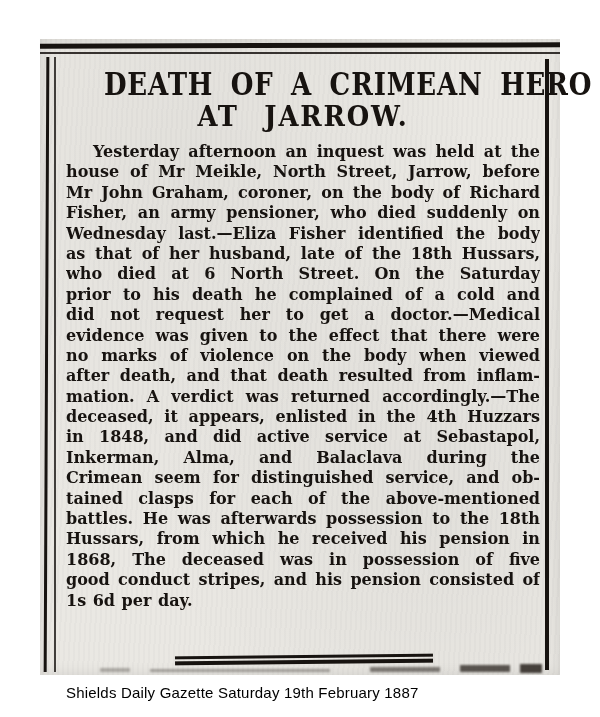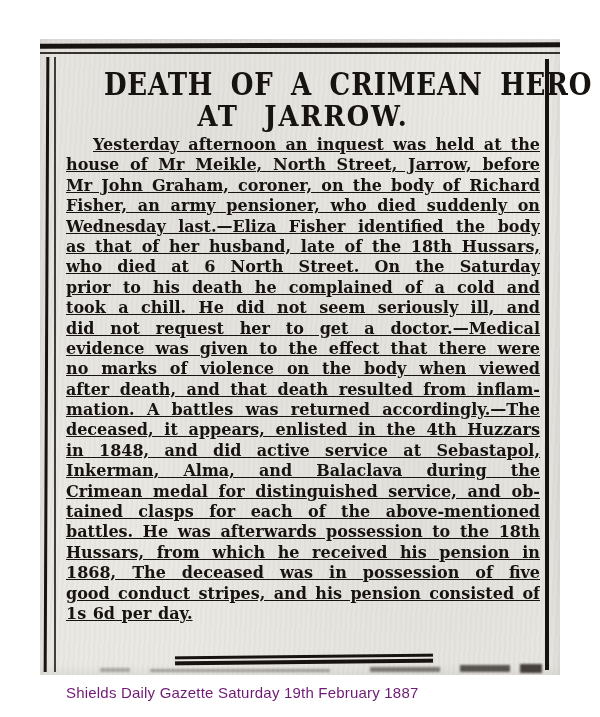--- a/index.html
+++ b/index.html
@@ -34,21 +34,21 @@
     transform:scaleX(0.84);transform-origin:50% 50%;
     filter:blur(.25px);
   }
   .headline2{
     margin:0;text-align:center;white-space:nowrap;
     font-weight:bold;font-size:28px;line-height:32px;
     letter-spacing:2px;word-spacing:16px;
     transform:scaleX(0.92);transform-origin:50% 50%;
     filter:blur(.25px);
   }
-  .body{margin-top:2px;filter:blur(.2px);text-decoration:underline;}
+  .body{margin-top:9px;filter:blur(.2px);}
   .bline{
     margin:0;height:20.4px;overflow:hidden;
     font-weight:bold;font-size:16px;line-height:20.4px;
     text-align:justify;text-align-last:justify;text-justify:inter-word;
     word-spacing:1px;
   }
   .bline:first-child{text-indent:27px;}
   .bline:last-child{text-align-last:left;}
   .end-rule{position:absolute;left:135px;top:616px;width:258px;transform:rotate(-0.6deg);}
   .end-rule .er1{height:3px;background:var(--ink,#171310);margin-bottom:2px;filter:blur(.3px);}
@@ -57,21 +57,21 @@
   .artifact{position:absolute;background:#2a241f;filter:blur(1px);}
   .art1{left:110px;top:630px;width:180px;height:3px;opacity:.35;}
   .art2{left:330px;top:628px;width:70px;height:5px;opacity:.55;}
   .art3{left:420px;top:626px;width:50px;height:7px;opacity:.75;}
   .art4{left:480px;top:625px;width:22px;height:9px;opacity:.85;}
   .art5{left:60px;top:629px;width:30px;height:4px;opacity:.3;}
   
   .caption{
     position:absolute;left:66px;top:684px;
     font-family:"Liberation Sans", sans-serif;
-    font-size:15px;color:#701a75;letter-spacing:.2px;
+    font-size:15px;color:#000000;letter-spacing:.2px;
   }
 </style>
 </head>
 <body>
 
 <div class="page">
 
   <div class="scan">
     <div class="rule-top-thick"></div>
     <div class="rule-top-thin"></div>
@@ -85,30 +85,29 @@
       <div class="body">
 
       <p class="bline">Yesterday afternoon an inquest was held at the</p>
           <p class="bline">house of Mr Meikle, North Street, Jarrow, before</p>
           <p class="bline">Mr John Graham, coroner, on the body of Richard</p>
           <p class="bline">Fisher, an army pensioner, who died suddenly on</p>
           <p class="bline">Wednesday last.—Eliza Fisher identified the body</p>
           <p class="bline">as that of her husband, late of the 18th Hussars,</p>
           <p class="bline">who died at 6 North Street. On the Saturday</p>
           <p class="bline">prior to his death he complained of a cold and</p>
-          <p class="bline">took a chill. He did not seem seriously ill, and</p>
           <p class="bline">did not request her to get a doctor.—Medical</p>
           <p class="bline">evidence was given to the effect that there were</p>
           <p class="bline">no marks of violence on the body when viewed</p>
           <p class="bline">after death, and that death resulted from inflam-</p>
-          <p class="bline">mation. A battles was returned accordingly.—The</p>
+          <p class="bline">mation. A verdict was returned accordingly.—The</p>
           <p class="bline">deceased, it appears, enlisted in the 4th Huzzars</p>
           <p class="bline">in 1848, and did active service at Sebastapol,</p>
           <p class="bline">Inkerman, Alma, and Balaclava during the</p>
-          <p class="bline">Crimean medal for distinguished service, and ob-</p>
+          <p class="bline">Crimean seem for distinguished service, and ob-</p>
           <p class="bline">tained clasps for each of the above-mentioned</p>
           <p class="bline">battles. He was afterwards possession to the 18th</p>
           <p class="bline">Hussars, from which he received his pension in</p>
           <p class="bline">1868, The deceased was in possession of five</p>
           <p class="bline">good conduct stripes, and his pension consisted of</p>
           <p class="bline">1s 6d per day.</p>
         </div>
     </div>
 
     <div class="end-rule">

